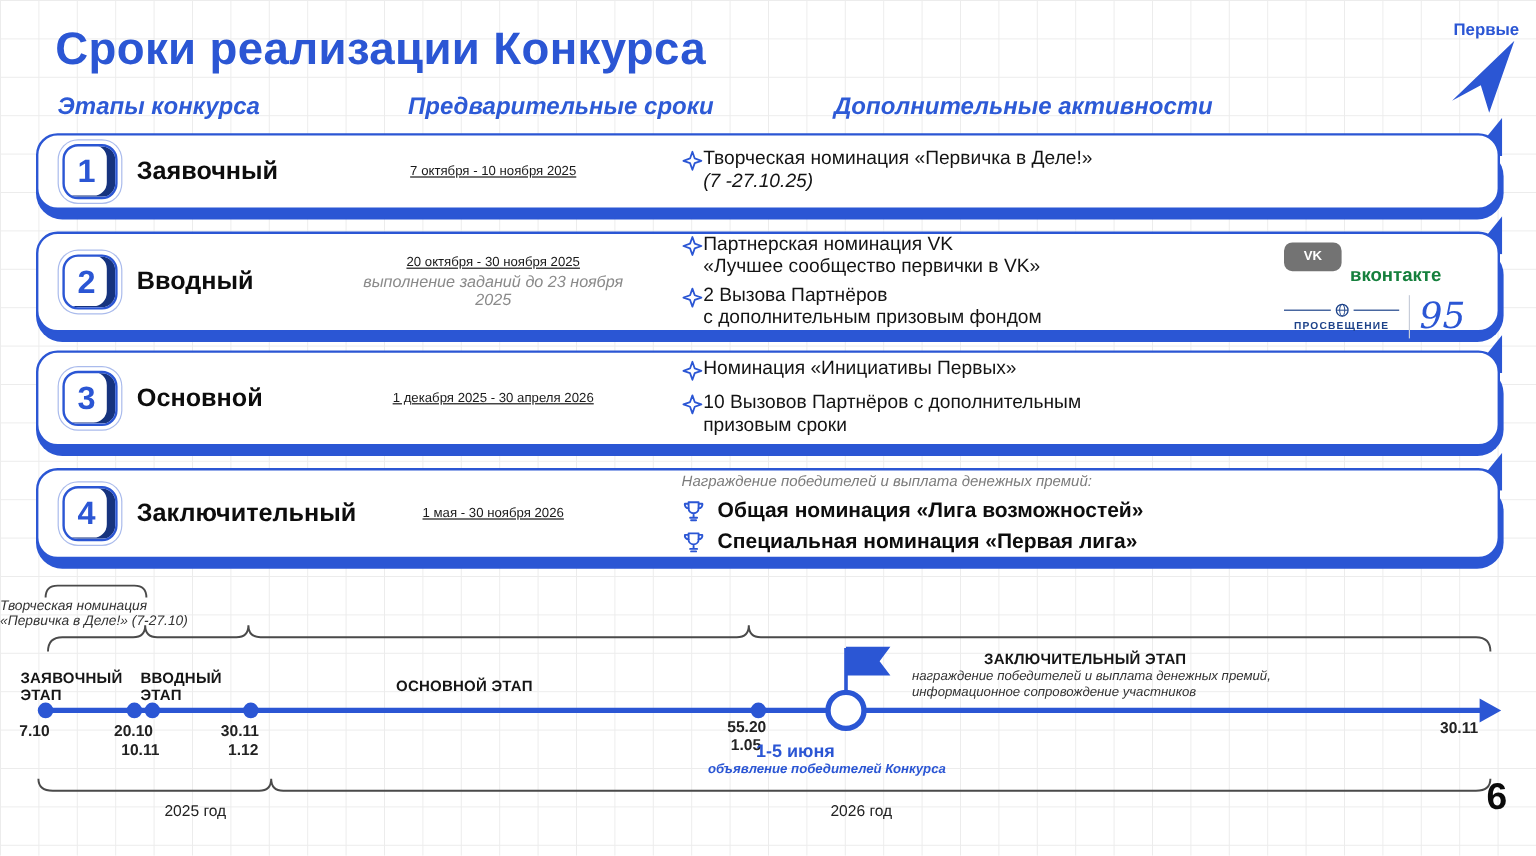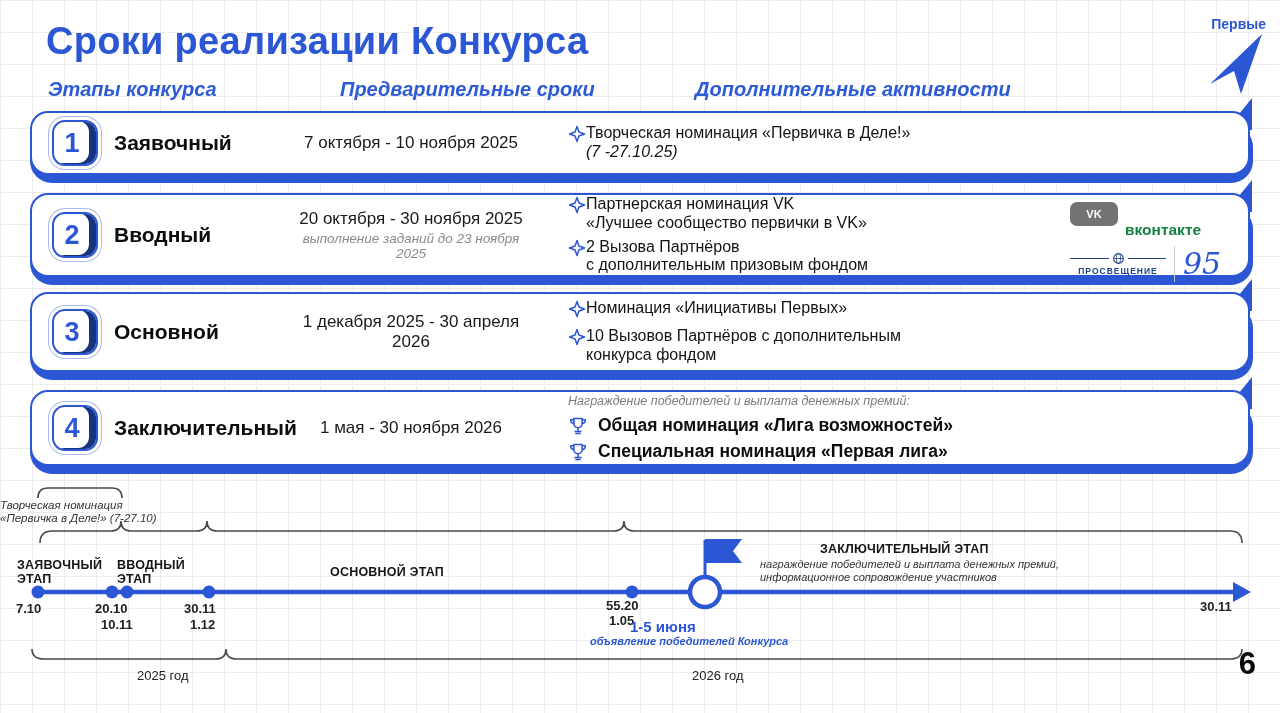--- a/index.html
+++ b/index.html
@@ -35,21 +35,21 @@
   .card-fin { position:absolute; right:-2px; top:-13px; width:26px; height:32px; background:#2b56d4;
               clip-path:polygon(100% 0,100% 100%,0 100%); }
   .card-front { position:absolute; inset:0; background:#fff; border:2px solid #2b56d4; border-radius:18px;
                 display:flex; align-items:center; }
   .badge { margin-left:20px; width:46px; height:46px; flex:0 0 46px; border-radius:13px; background:#fff;
            border:2px solid #2b56d4; box-shadow:inset -7px -1px 0 0 #16337e, 0 0 0 3px #ffffff, 0 0 0 4px #aabbec;
            display:flex; align-items:center; justify-content:center; }
   .badge span { font-size:27px; font-weight:800; color:#2b56d4; padding-right:6px; }
   .stage-name { margin-left:16px; width:172px; font-size:21px; font-weight:800; color:#0d0d0d; }
   .dates { width:250px; text-align:center; }
-  .date-main { font-size:17px; font-weight:500; color:#1a1a1a; }
+  .date-main { font-size:11px; font-weight:500; color:#1a1a1a;text-decoration:underline; }
   .date-note { font-size:13.5px; font-style:italic; color:#8a8a8a; margin-top:2px; }
   .acts { flex:1; padding-left:32px; display:flex; flex-direction:column; gap:9px; }
   .act { display:flex; align-items:flex-start; }
   .act svg { flex:0 0 18px; margin-top:1px; }
   .act-text { font-size:16px; font-weight:500; line-height:1.18; color:#141414; }
   .it { font-style:italic; }
   .awards-note { font-size:12.5px; font-style:italic; color:#7c7c7c; margin-bottom:2px; }
   .award { display:flex; gap:10px; align-items:center; }
   .award-text { font-size:17.5px; font-weight:800; color:#0d0d0d; }
   .acts-tight { gap:5px; }
@@ -196,21 +196,21 @@
         <div class="act-text">
           <div>Номинация «Инициативы Первых»</div>
         </div>
       </div>
       <div class="act">
         <svg width="18" height="18" viewBox="0 0 24 24">
             <path d="M12 2 L14.6 9.4 L22 12 L14.6 14.6 L12 22 L9.4 14.6 L2 12 L9.4 9.4 Z" fill="none" stroke="#2b56d4" stroke-width="2" stroke-linejoin="round"></path>
           </svg>
         <div class="act-text">
           <div>10 Вызовов Партнёров с дополнительным</div>
-          <div>конкурса фондом</div>
+          <div>призовым сроки</div>
         </div>
       </div>
     </div>
   </div>
 </div>
 
 <div class="card c4">
   <div class="card-back"></div>
   <div class="card-fin"></div>
   <div class="card-front">

